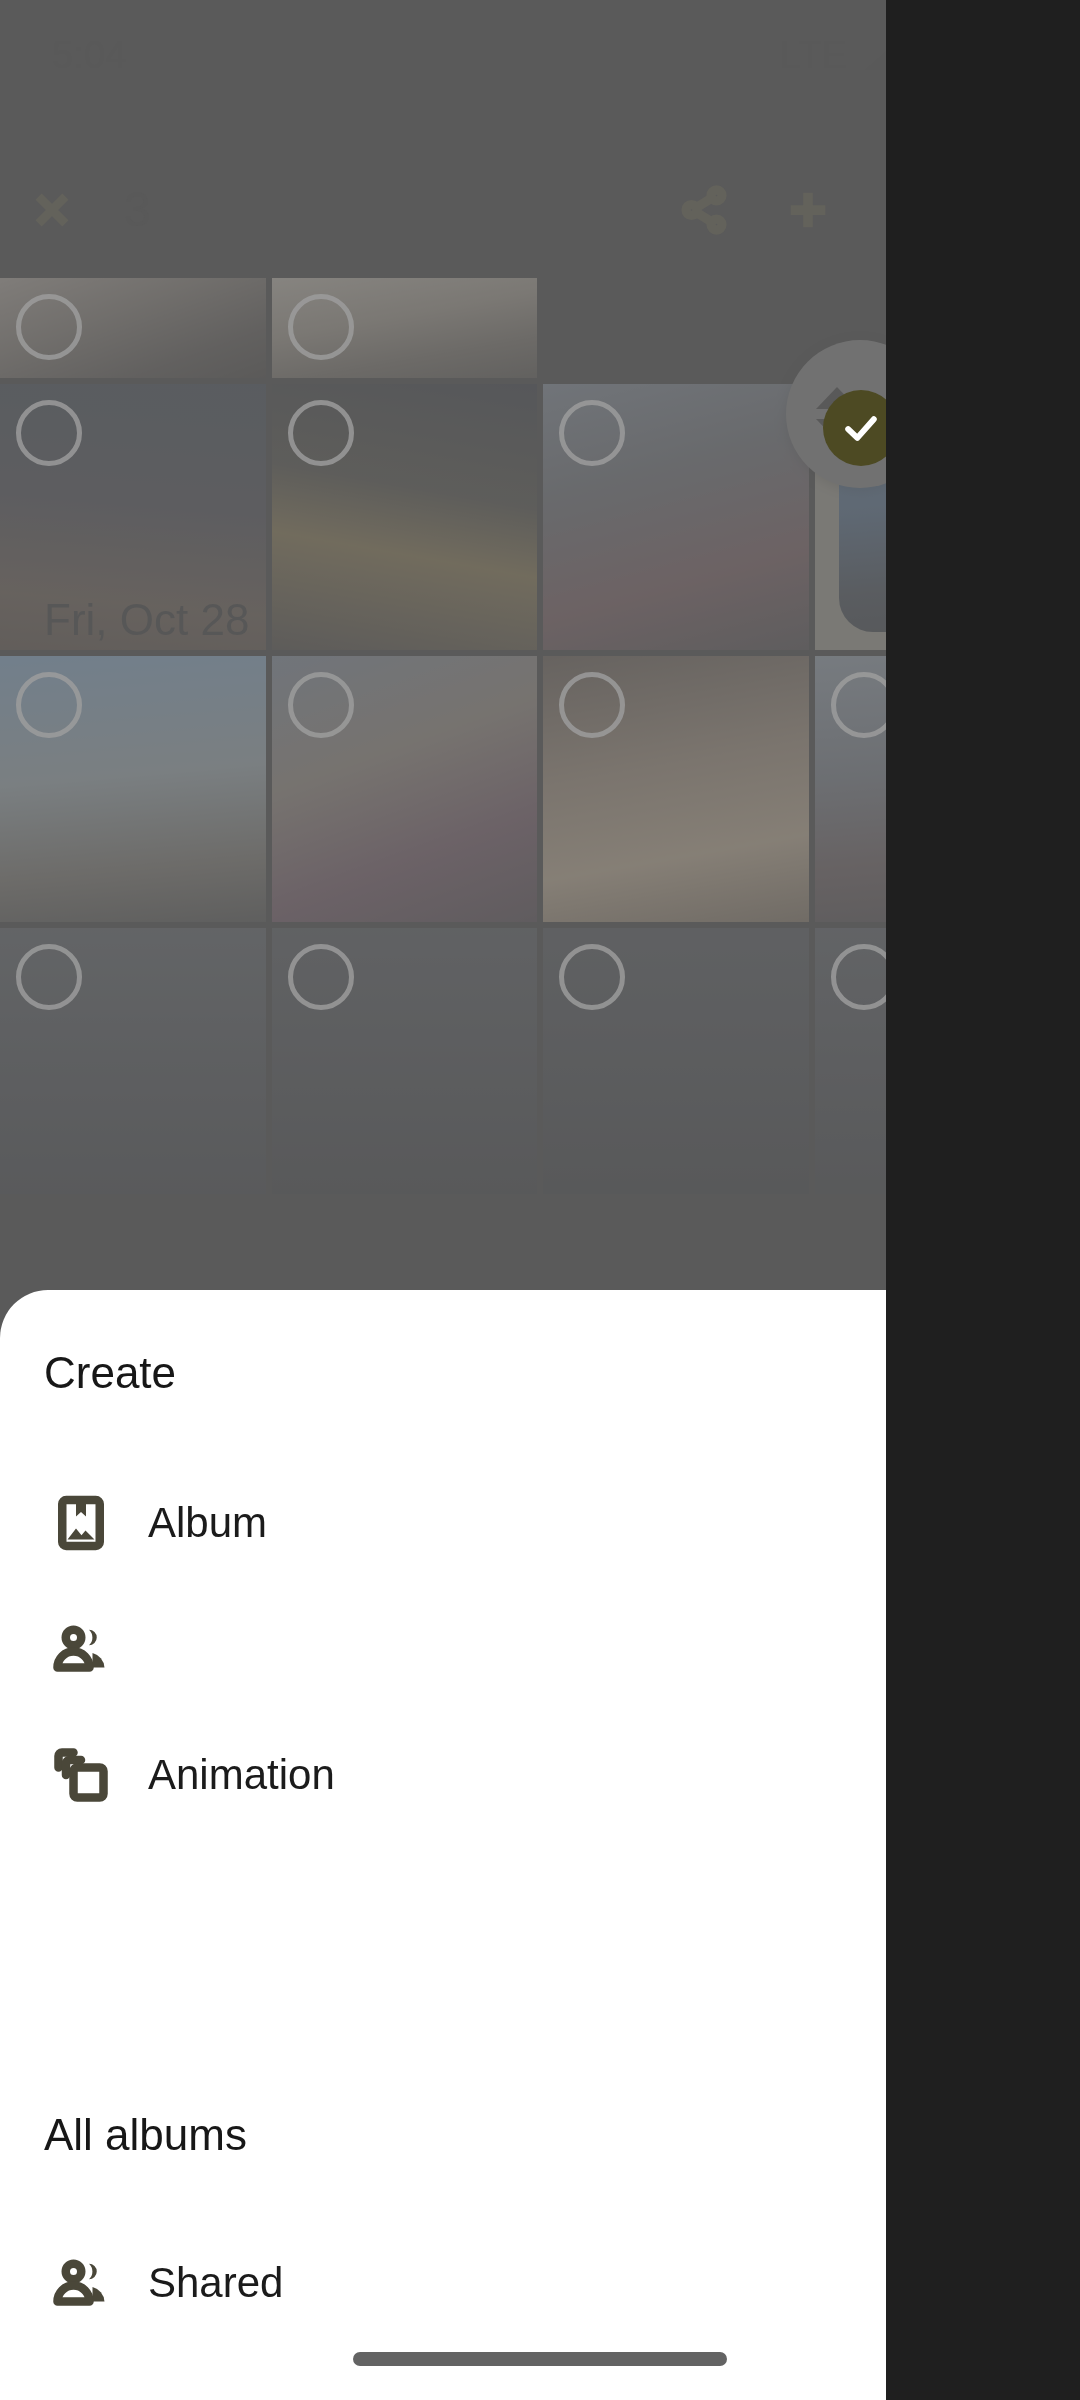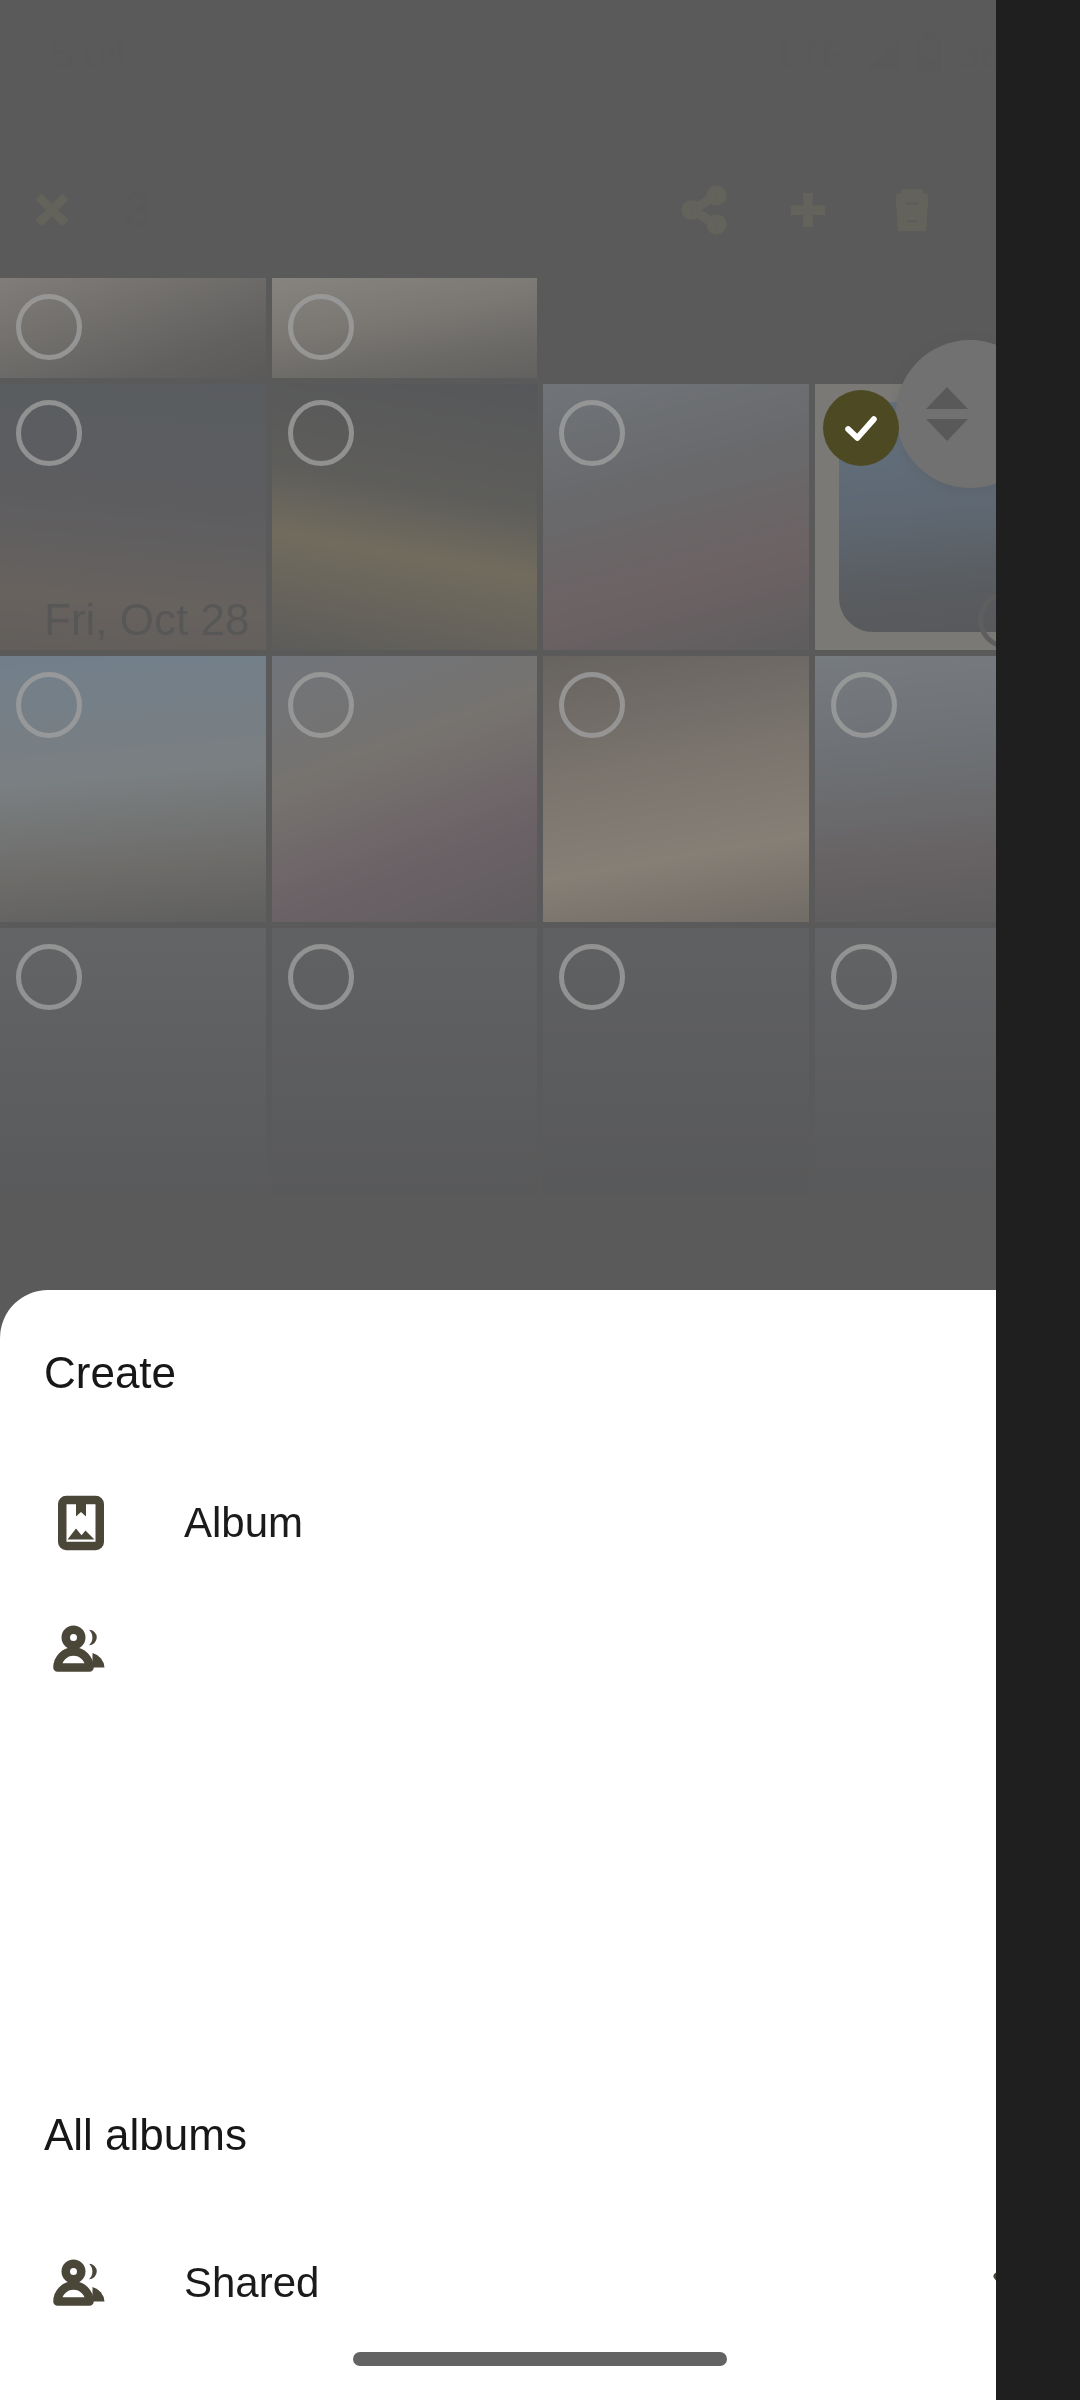--- a/index.html
+++ b/index.html
@@ -5,21 +5,21 @@
 <style>
   * { margin:0; padding:0; box-sizing:border-box; }
   html, body {
     width:1080px; height:2400px;
     background:#1f1f1f;
     font-family:"Liberation Sans","DejaVu Sans",sans-serif;
     overflow:hidden;
   }
   #screen {
     position:relative;
-    width:996px; height:2400px;
+    width:886px; height:2400px;
     background:#fde047;
     overflow:hidden;
   }
 
   
   #app-bg {
     position:absolute; inset:0;
     background:#1e1e1e;
   }
 
@@ -144,21 +144,21 @@
   #create-list { position:absolute; top:170px; left:0; width:100%; }
   .menu-row {
     display:flex; align-items:center; height:126px;
     padding-left:44px; padding-right:36px;
   }
   .menu-ico {
     width:74px; display:flex; align-items:center; justify-content:center;
   }
   .menu-ico svg { width:60px; height:60px; }
   .menu-label {
-    margin-left:66px; font-size:42px; color:#1b1b1b; line-height:1;
+    margin-left:30px; font-size:42px; color:#1b1b1b; line-height:1;
   }
   .ic { fill:none; stroke:#4a4739; stroke-width:3.4; stroke-linejoin:round; stroke-linecap:round; }
   .ic-f { fill:#4a4739; stroke:none; }
 
   #albums-title {
     position:absolute; top:820px; left:44px;
     font-size:44px; color:#171717;
   }
   #albums-list { position:absolute; top:930px; left:0; width:100%;text-align:right; }
   .chev { margin-left:auto; width:64px; display:flex; align-items:center; justify-content:center; }
@@ -344,20 +344,28 @@
           </span>
           <span class="menu-label">Album</span>
         </div>
         <div class="menu-row">
           <span class="menu-ico">
             <svg viewBox="0 0 24 24">
               <use href="#sym-people-icon"></use>
             </svg>
           </span>
         </div>
+        <div class="menu-row">
+          <span class="menu-ico">
+            <svg viewBox="0 0 24 24">
+              <use href="#sym-layers-icon"></use>
+            </svg>
+          </span>
+          <span class="menu-label">Animation</span>
+        </div>
       </div>
 
     <div id="albums-title">All albums</div>
 
     <div id="albums-list">
         <div class="menu-row">
           <span class="menu-ico">
             <svg viewBox="0 0 24 24">
               <use href="#sym-people-icon"></use>
             </svg>

